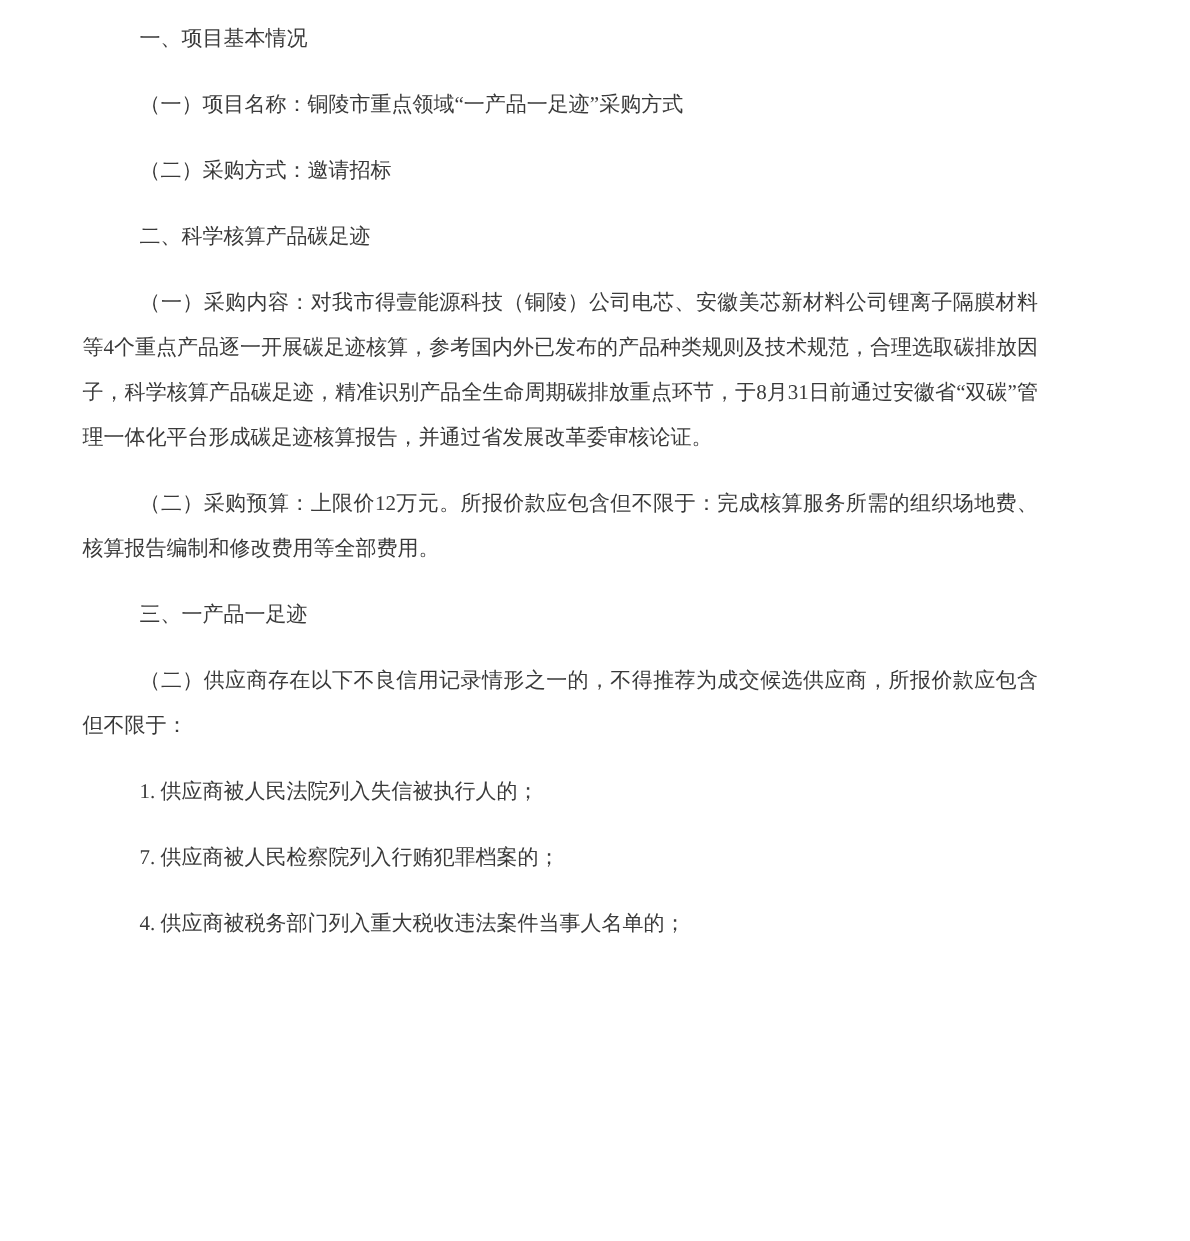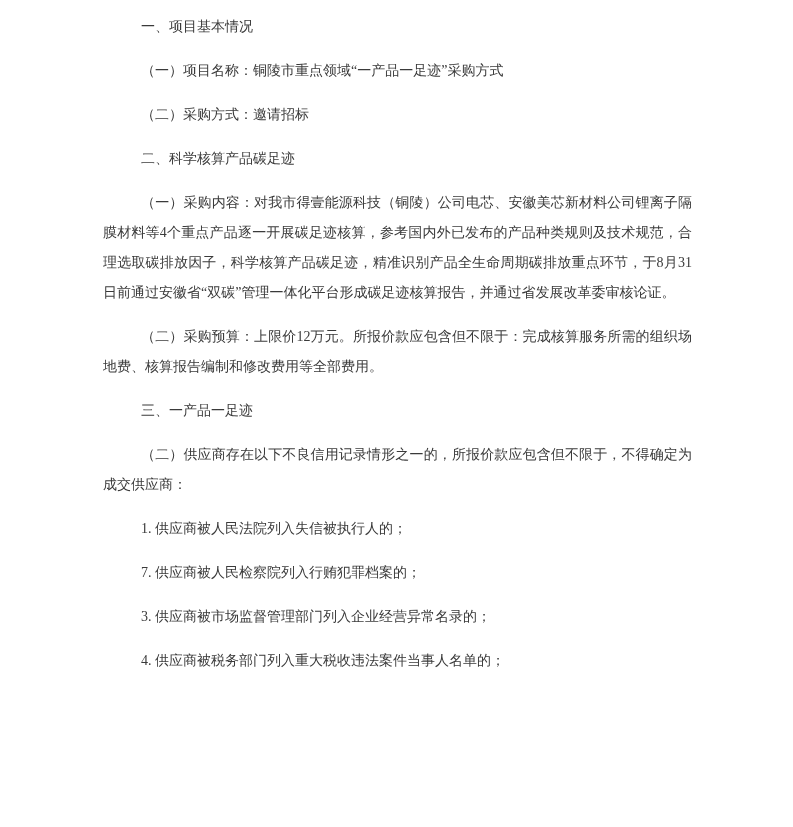--- a/index.html
+++ b/index.html
@@ -6,21 +6,21 @@
     margin: 0;
     padding: 0;
     background: #ffffff;
   }
   .page {
     position: relative;
     width: 793px;
     height: 827px;
     background: #ffffff;
     box-sizing: border-box;
-    padding: 12px 101px 0 103px;
+    padding: 12px 101px 0 55px;
     overflow: hidden;
     font-family: "Liberation Serif", "DejaVu Serif", serif;
     font-size: 14px;
     line-height: 30px;
     color: #3a3a3a;
   }
   .doc p {
     margin: 0 0 14px 0;
     text-indent: 38px;
     text-align: justify;
@@ -33,19 +33,18 @@
 
 <div class="page">
   <div class="doc">
     <p>一、项目基本情况</p>
     <p>（一）项目名称：铜陵市重点领域“一产品一足迹”采购方式</p>
     <p>（二）采购方式：邀请招标</p>
     <p>二、科学核算产品碳足迹</p>
     <p>（一）采购内容：对我市得壹能源科技（铜陵）公司电芯、安徽美芯新材料公司锂离子隔膜材料等4个重点产品逐一开展碳足迹核算，参考国内外已发布的产品种类规则及技术规范，合理选取碳排放因子，科学核算产品碳足迹，精准识别产品全生命周期碳排放重点环节，于8月31日前通过安徽省“双碳”管理一体化平台形成碳足迹核算报告，并通过省发展改革委审核论证。</p>
     <p>（二）采购预算：上限价12万元。所报价款应包含但不限于：完成核算服务所需的组织场地费、核算报告编制和修改费用等全部费用。</p>
     <p>三、一产品一足迹</p>
-    <p>（二）供应商存在以下不良信用记录情形之一的，所报价款应包含但不限于，不得确定为成交供应商：</p>
+    <p>（二）供应商存在以下不良信用记录情形之一的，不得推荐为成交候选供应商，所报价款应包含但不限于：</p>
     <p>1. 供应商被人民法院列入失信被执行人的；</p>
     <p>7. 供应商被人民检察院列入行贿犯罪档案的；</p>
-    <p>3. 供应商被市场监督管理部门列入企业经营异常名录的；</p>
     <p>4. 供应商被税务部门列入重大税收违法案件当事人名单的；</p>
   </div>
 </div>
 
 </body></html>

